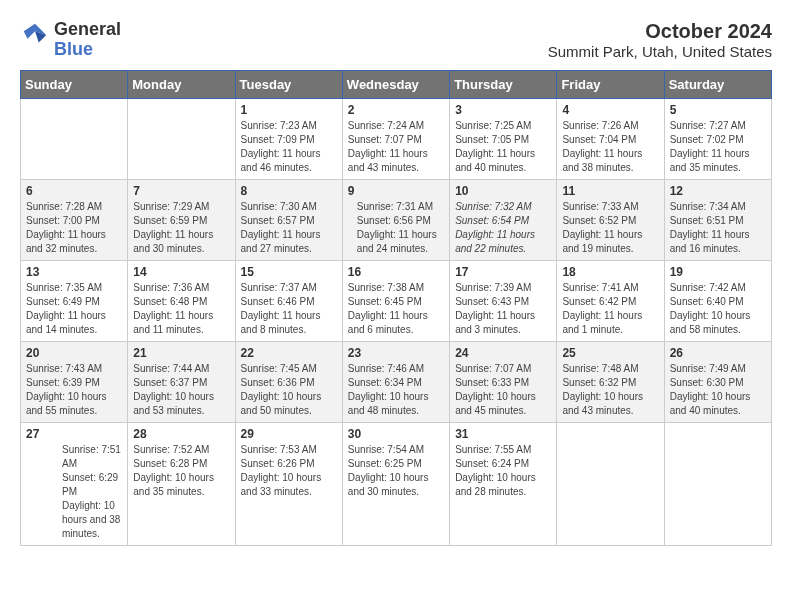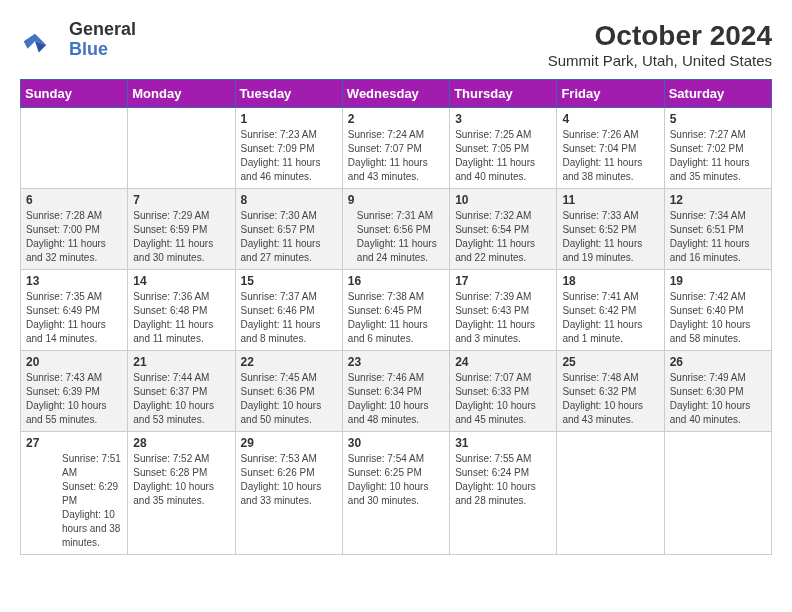--- a/index.html
+++ b/index.html
@@ -11,56 +11,56 @@
       padding: 20px;
     }
     .header {
       display: flex;
       justify-content: space-between;
       align-items: flex-start;
       margin-bottom: 10px;
     }
     .logo {
       display: flex;
-      align-items: flex-end;
-      gap: 19px;
+      align-items: flex-start;
+      gap: 4px;
     }
     .logo-text {
       display: flex;
       flex-direction: column;
       font-size: 18px;
       font-weight: bold;
       color: #333;
       line-height: 1.1;
     }
     .logo-text span:first-child { color: #333; }
     .logo-bird {
       width: 30px;
       height: 30px;
     }
     .title-block {
       text-align: right;
     }
     .title-block h1 {
-      font-size: 28px;
+      font-size: 20px;
       font-weight: bold;
       color: #333;
     }
     .title-block h2 {
       font-size: 15px;
       font-weight: normal;
       color: #333;
     }
     .calendar {
       width: 100%;
       border-collapse: collapse;
       border: 1px solid #ccc;
     }
     .calendar th {
-      background: #a21caf;
+      background: #737373;
       color: #fff;
       padding: 6px 4px;
       text-align: left;
       font-size: 13px;
       border: 1px solid #3a63b0;
     }
     .calendar td {
       border: 1px solid #ccc;
       vertical-align: top;
       padding: 4px 5px;
@@ -175,21 +175,21 @@
 Daylight: 11 hours and 27 minutes.</div>
         </td>
         <td>
           <span class="day-num">9</span>
           <div class="day-info" style="white-space: pre-line; margin-left: 9px;">Sunrise: 7:31 AM
 Sunset: 6:56 PM
 Daylight: 11 hours and 24 minutes.</div>
         </td>
         <td>
           <span class="day-num">10</span>
-          <div class="day-info" style="white-space: pre-line;">Sunrise: 7:32 AM
+          <div class="day-info" style="white-space: pre-line; font-style: italic;">Sunrise: 7:32 AM
 Sunset: 6:54 PM
 Daylight: 11 hours and 22 minutes.</div>
         </td>
         <td>
           <span class="day-num">11</span>
           <div class="day-info" style="white-space: pre-line;">Sunrise: 7:33 AM
 Sunset: 6:52 PM
 Daylight: 11 hours and 19 minutes.</div>
         </td>
         <td>

